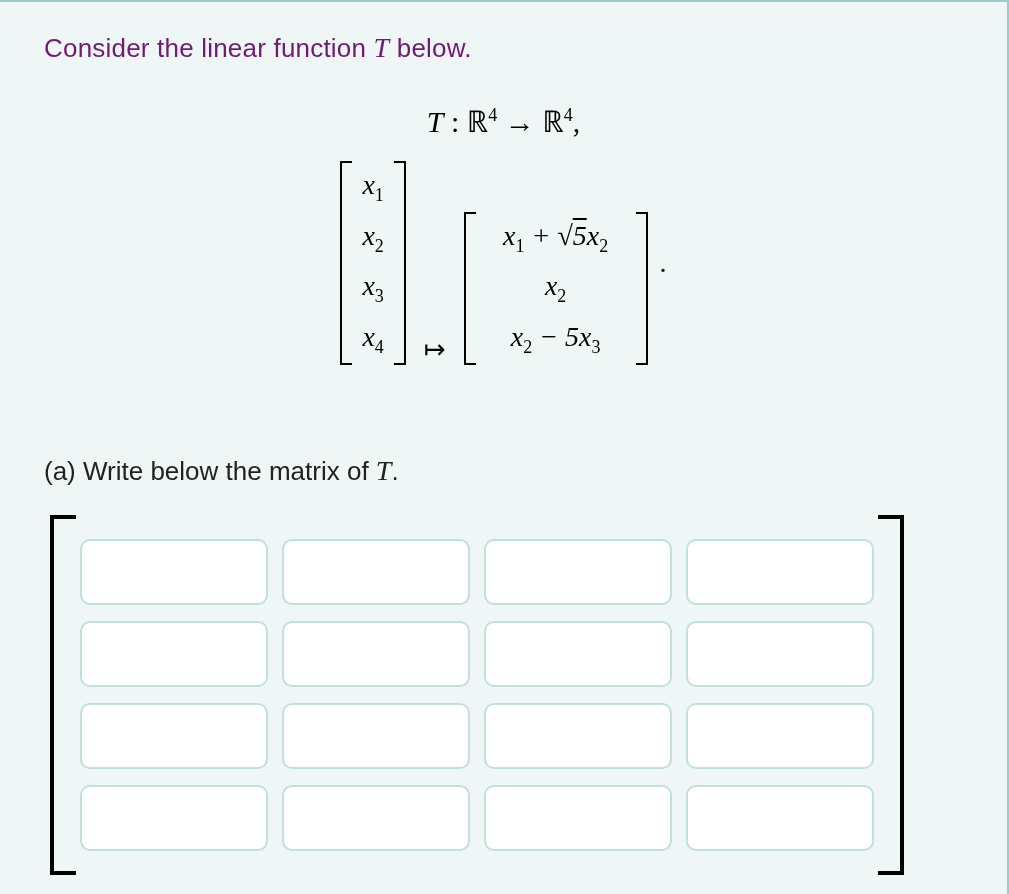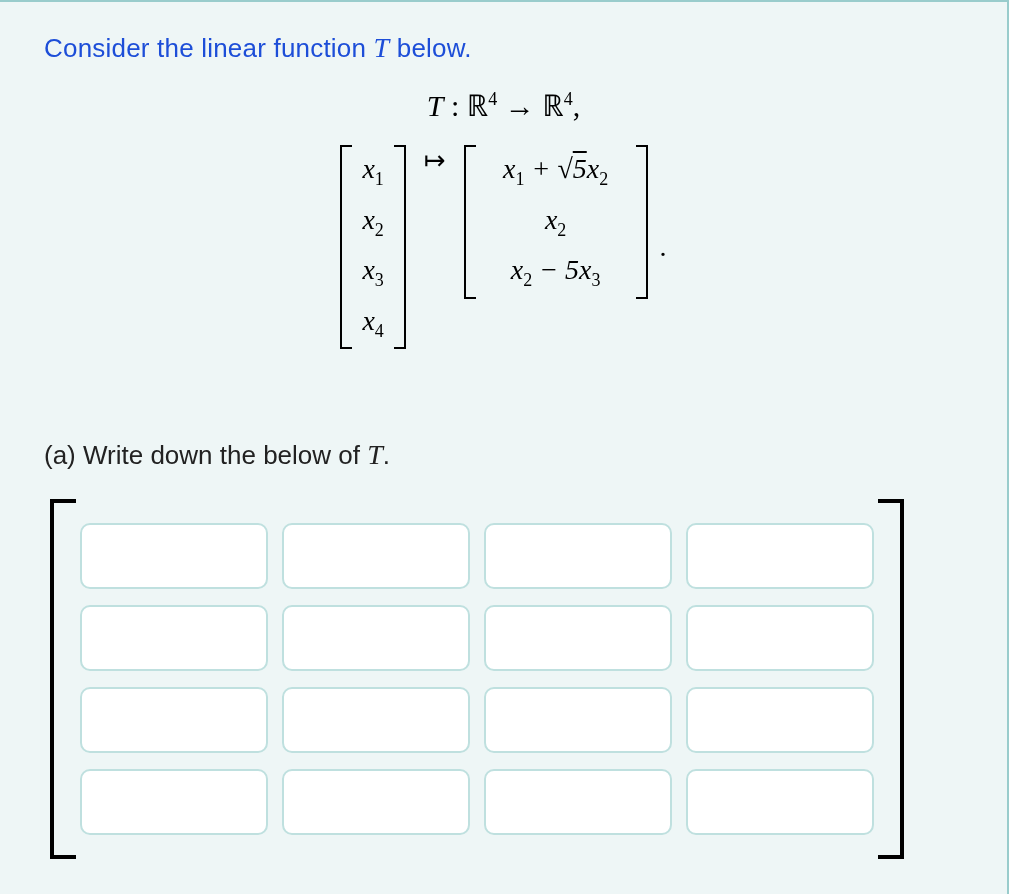--- a/index.html
+++ b/index.html
@@ -16,41 +16,41 @@
     border: 2px solid #9cc;
     border-left: none;
     border-bottom: none;
     padding: 30px 44px;
     position: relative;
   }
   .prompt {
     font-family: Futura, 'Century Gothic', 'Trebuchet MS', sans-serif;
     font-size: 26px;
     font-weight: 400;
-    color: #1d4ed8;
-    margin-bottom: 20px;
+    color: #701a75;
+    margin-bottom: 36px;
     letter-spacing: 0.2px;
   }
   .prompt .T { font-style: italic; font-family: 'Times New Roman', serif; font-size: 28px; }
   .eqwrap {
     text-align: center;
     margin: 0 auto 90px auto;
   }
   .decl {
     font-family: 'Times New Roman', serif;
     font-size: 30px;
     color: #000;
     margin-bottom: 20px;
   }
   .decl .T { font-style: italic; }
   .decl .bb { font-family: 'Cambria Math','STIXGeneral','Times New Roman',serif; }
   .sup { font-size: 18px; vertical-align: super; }
   .maprow {
     display: flex;
-    align-items: flex-start;
+    align-items: flex-end;
     justify-content: center;
     gap: 12px;
     font-family: 'Times New Roman', serif;
     font-size: 28px;
   }
   .vecbr {
     display: flex;
     align-items: stretch;
   }
   .brL, .brR {
@@ -157,21 +157,21 @@
           <span>x<span class="sub">2</span> <span class="op">−</span> 5x<span class="sub">3</span></span>
         </div>
         <div class="brR"></div>
       </div>
 
       <span class="dot">.</span>
     </div>
   </div>
 
   <div class="partlabel">
-    <span>(a) Write down the below of </span><span class="T">T</span><span>.</span>
+    <span>(a) Write below the matrix of </span><span class="T">T</span><span>.</span>
   </div>
 
   <div class="matrixinput">
     <div class="bigBrL"></div>
     <div class="grid">
       <input class="cell" value="" style="">
       <input class="cell" value="" style="">
       <input class="cell" value="" style="">
       <input class="cell" value="" style="">
       <input class="cell" value="" style="">

